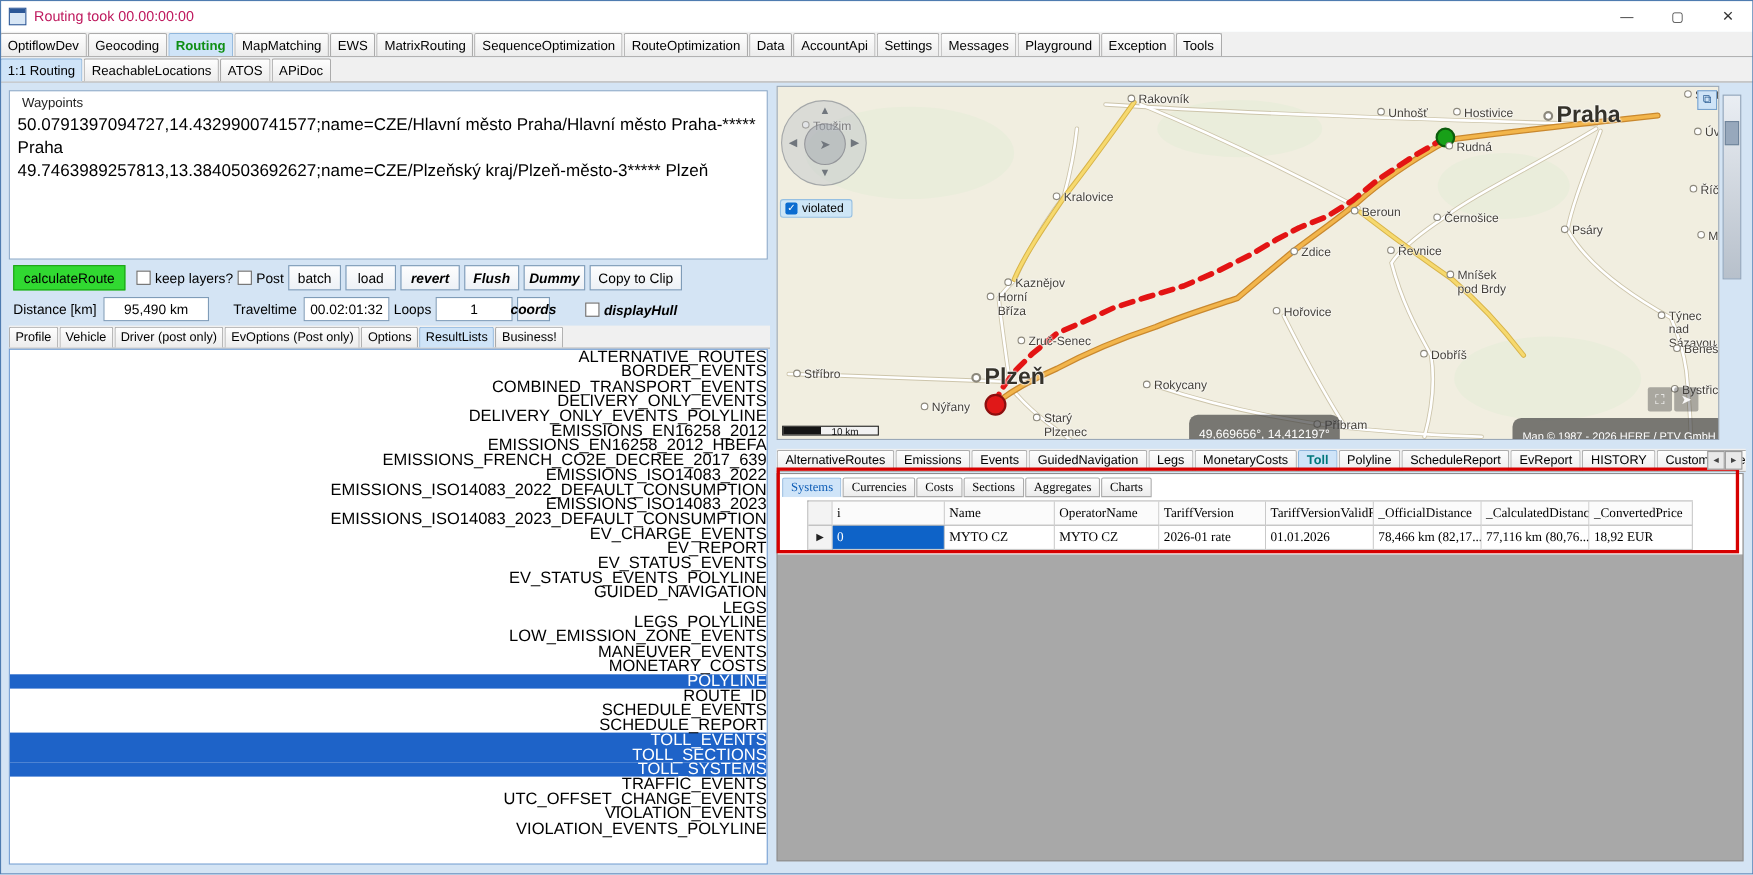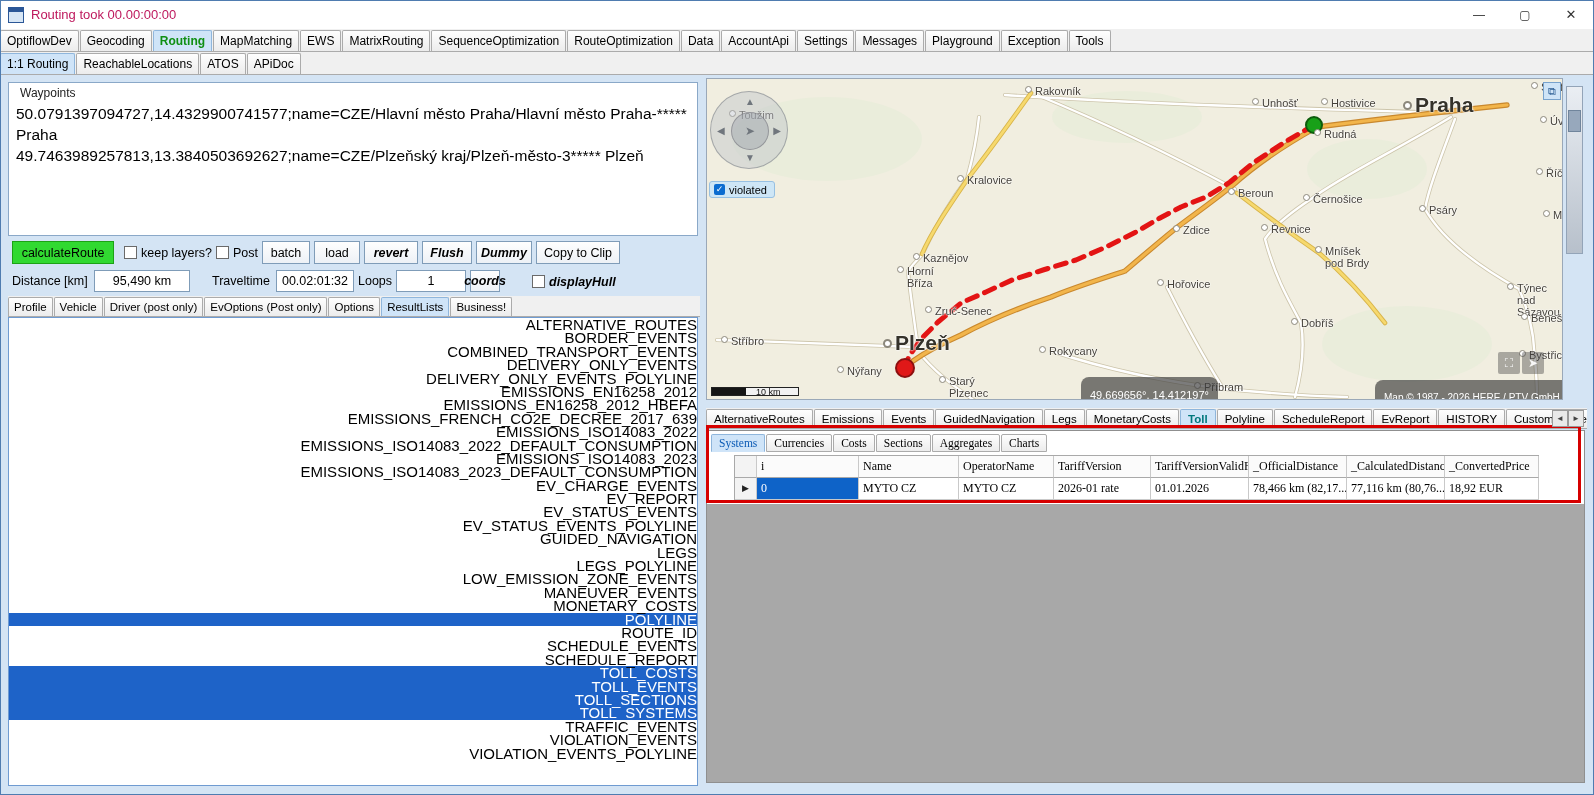--- a/index.html
+++ b/index.html
@@ -216,25 +216,25 @@
       <div class="list-item">GUIDED_NAVIGATION</div>
       <div class="list-item">LEGS</div>
       <div class="list-item">LEGS_POLYLINE</div>
       <div class="list-item">LOW_EMISSION_ZONE_EVENTS</div>
       <div class="list-item">MANEUVER_EVENTS</div>
       <div class="list-item">MONETARY_COSTS</div>
       <div class="list-item sel">POLYLINE</div>
       <div class="list-item">ROUTE_ID</div>
       <div class="list-item">SCHEDULE_EVENTS</div>
       <div class="list-item">SCHEDULE_REPORT</div>
-      <div class="list-item sel">TOLL_COSTS</div>
       <div class="list-item sel">TOLL_EVENTS</div>
       <div class="list-item sel">TOLL_SECTIONS</div>
       <div class="list-item sel">TOLL_SYSTEMS</div>
       <div class="list-item">TRAFFIC_EVENTS</div>
+      <div class="list-item">UTC_OFFSET_CHANGE_EVENTS</div>
       <div class="list-item">VIOLATION_EVENTS</div>
       <div class="list-item">VIOLATION_EVENTS_POLYLINE</div>
     </div>
 </div>
 
 <div class="right-panel">
   <div class="map">
     <svg id="map-svg" width="857" height="322" viewBox="0 0 857 322">
       <g fill="#eaeddb">
         <ellipse cx="120" cy="60" rx="95" ry="42"></ellipse>

